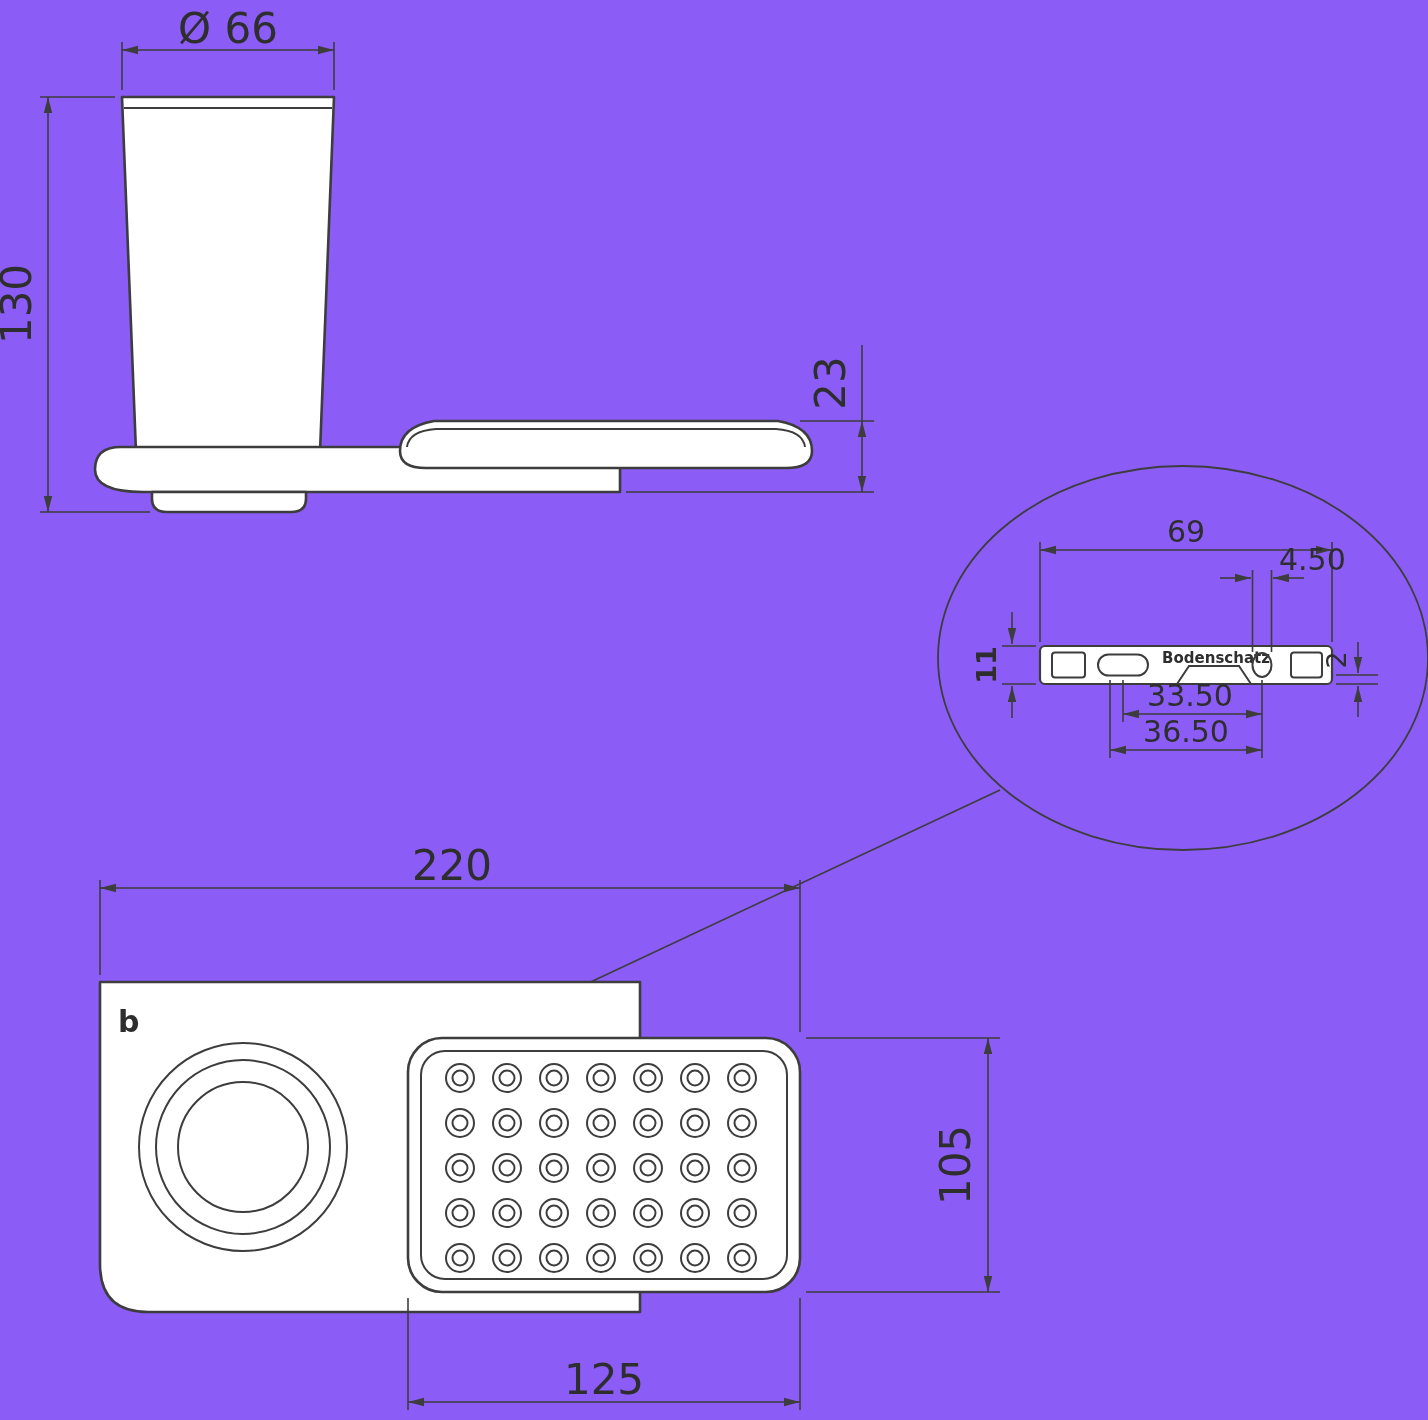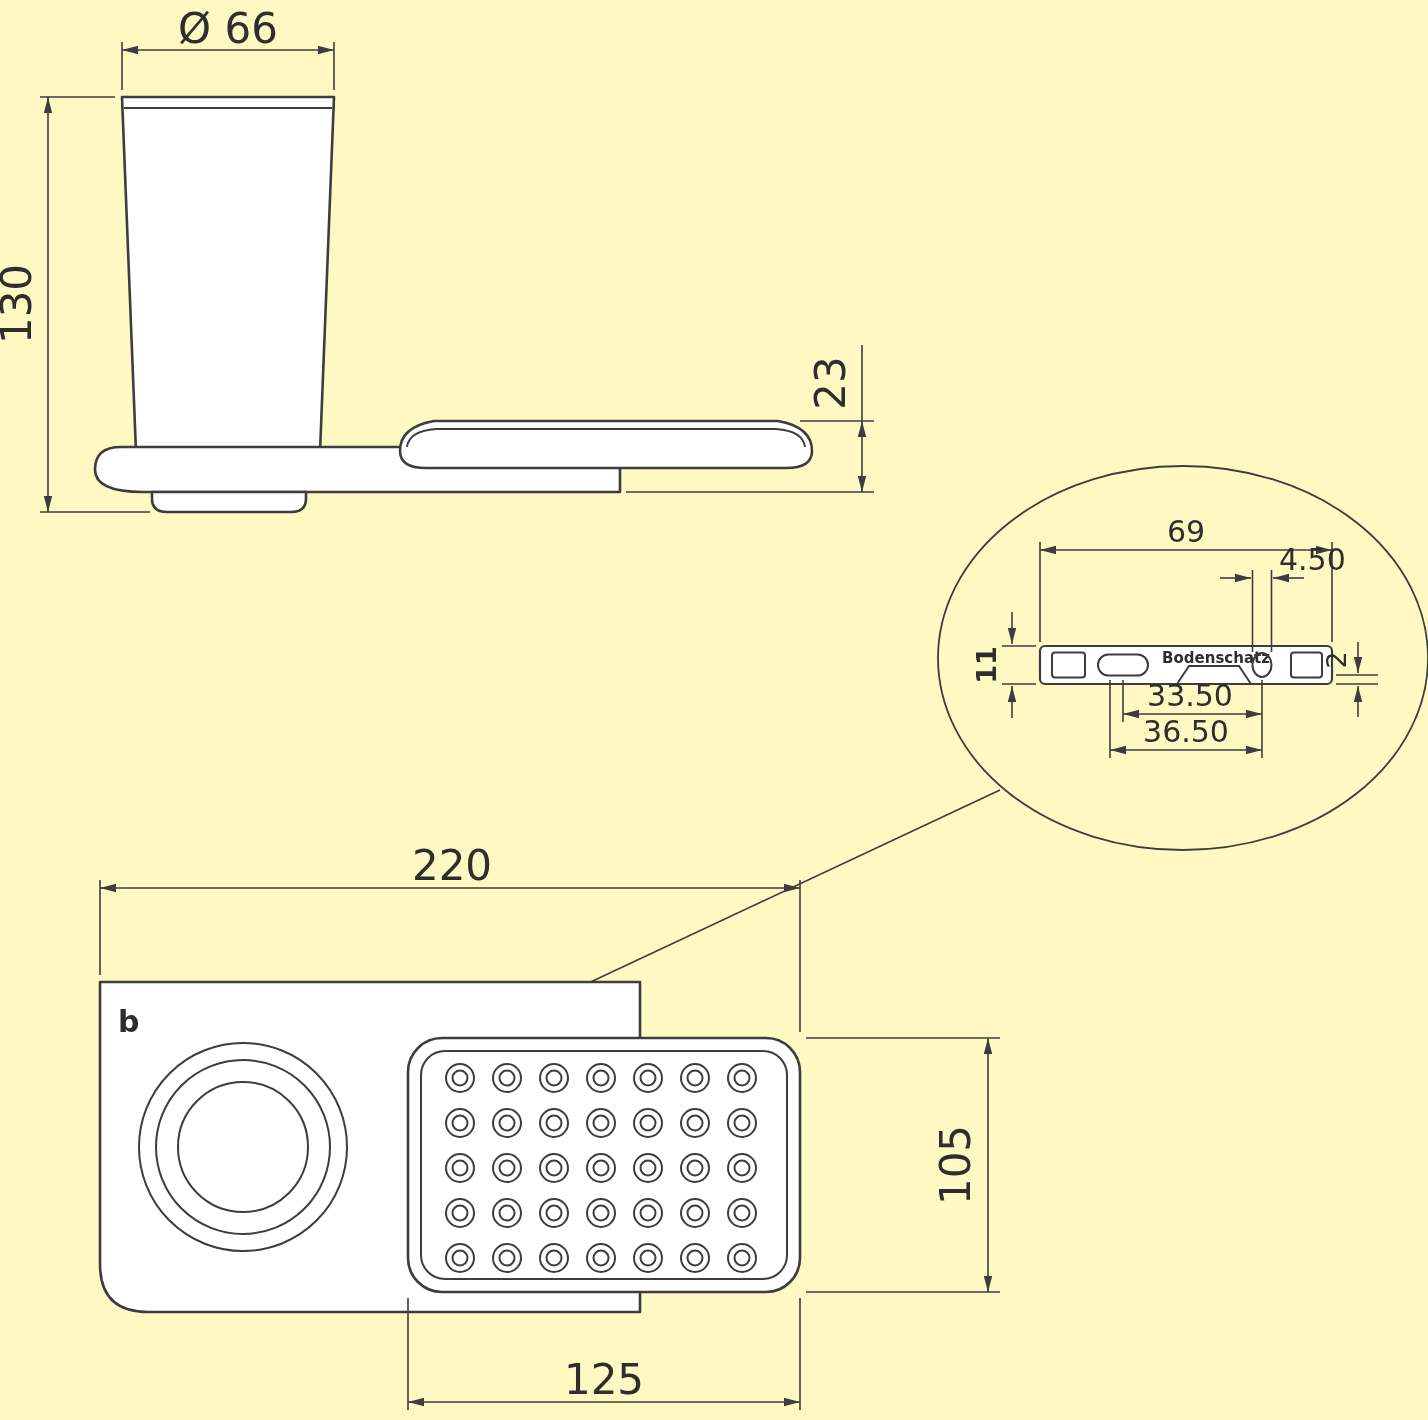--- a/index.html
+++ b/index.html
@@ -1,16 +1,16 @@
 <!DOCTYPE html>
 <html><head>
 <meta charset="utf-8">
 <style>
   html,body{margin:0;padding:0;background:#ffffff;}
-  .stage{width:1428px;height:1420px;background:#fef9c3;position:relative;overflow:hidden;}
+  .stage{width:1428px;height:1420px;background:#8b5cf6;position:relative;overflow:hidden;}
   svg{display:block;}
   .ol  {fill:#ffffff;stroke:#3d3d3d;stroke-width:2.6;stroke-linejoin:round;}
   .ol2 {fill:#ffffff;stroke:#3d3d3d;stroke-width:2.2;stroke-linejoin:round;}
   .tl  {fill:none;stroke:#3d3d3d;stroke-width:2;}
   .dl  {fill:none;stroke:#3d3d3d;stroke-width:1.6;}
   .el  {fill:none;stroke:#3d3d3d;stroke-width:1.8;}
   text {fill:#2e2e2e;font-family:"DejaVu Sans","Liberation Sans",sans-serif;}
   .t42{font-size:42px;}
   .t30{font-size:30px;}
   .t27{font-size:27px;}

